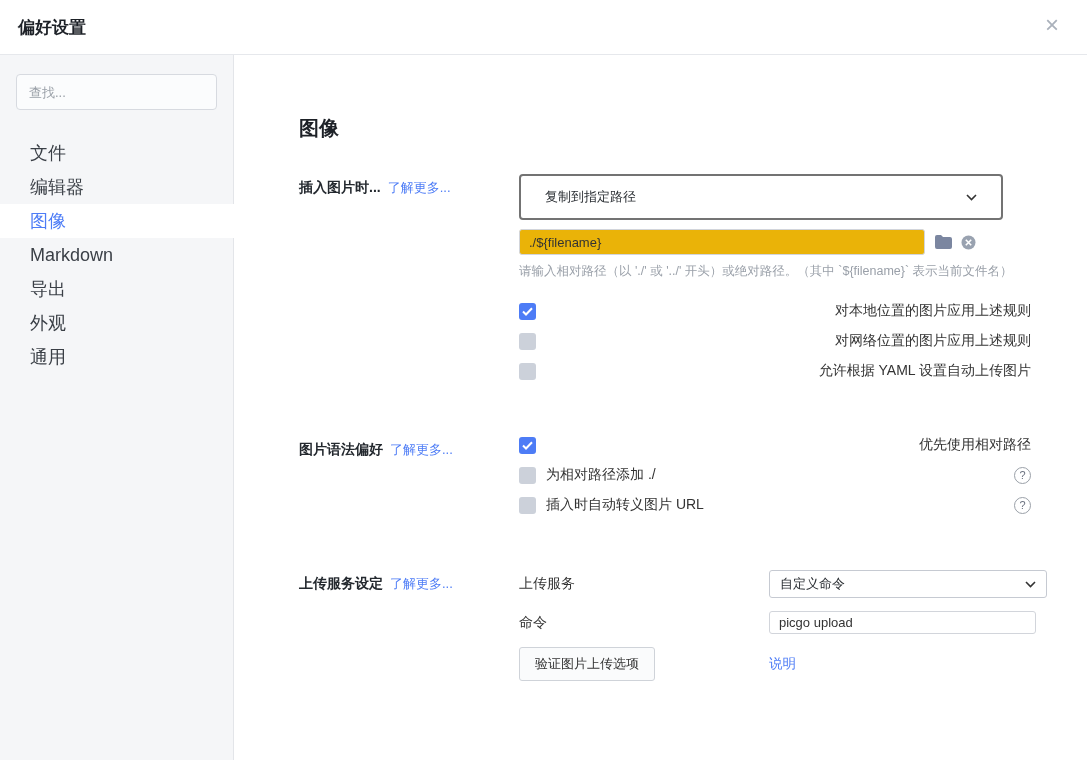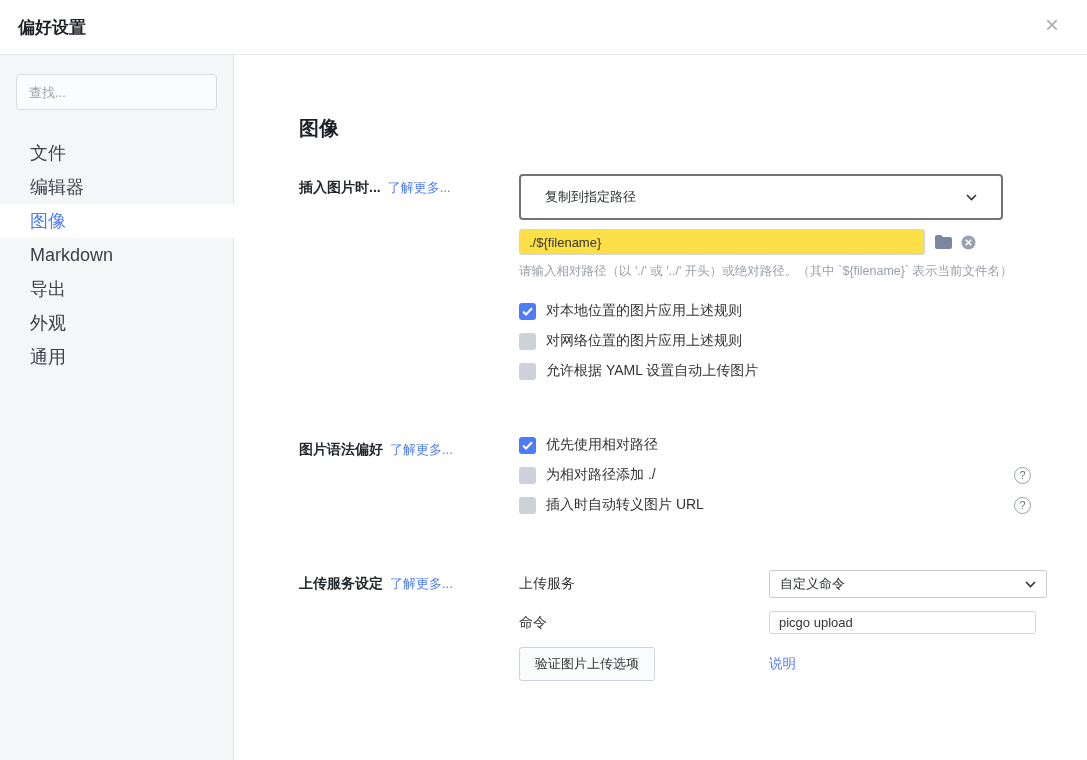--- a/index.html
+++ b/index.html
@@ -60,30 +60,30 @@
     background:#fff; cursor:pointer; font-size:13px; color:#2a2e33;
   }
   .select-lg { width:484px; height:46px; border:2px solid #737373; border-radius:4px; padding:0 24px; }
   .select-sm { width:281px; height:28px; border:1px solid #c6cad2; border-radius:3px; padding:0 10px; }
   .chevron { display:flex; align-items:center; }
 
   
   .path-row { display:flex; align-items:center; margin-top:9px; }
   .path-input {
     width:406px; height:26px; border:1px solid #d2d5db; border-radius:3px;
-    padding:4px 9px; font-size:13px; color:#333; outline:none; font-family:inherit; background:#fde047;
+    padding:4px 9px; font-size:13px; color:#333; outline:none; font-family:inherit; background:#eab308;
   }
   .path-icons { display:flex; align-items:center; gap:9px; margin-left:10px; }
   .icon-btn { display:flex; align-items:center; cursor:pointer; }
 
   .hint { margin-top:8px; font-size:12.5px; color:#9aa0a9; white-space:nowrap; }
 
   
   .cb-list { margin-top:22px; }
-  .cb-row { display:flex; align-items:center; margin-bottom:12px; width:512px; }
+  .cb-row { display:flex; align-items:center; margin-bottom:12px; width:512px;justify-content:space-between; }
   .cb {
     flex:0 0 17px; width:17px; height:17px; border-radius:3px; background:#ccd1da;
     display:flex; align-items:center; justify-content:center; cursor:pointer;
   }
   .cb svg { visibility:hidden; }
   .cb.checked { background:var(--accent); }
   .cb.checked svg { visibility:visible; }
   .cb-label { margin-left:10px; font-size:14px; color:#333; white-space:nowrap; }
   .spacer { flex:1; }
   .help-icon {

